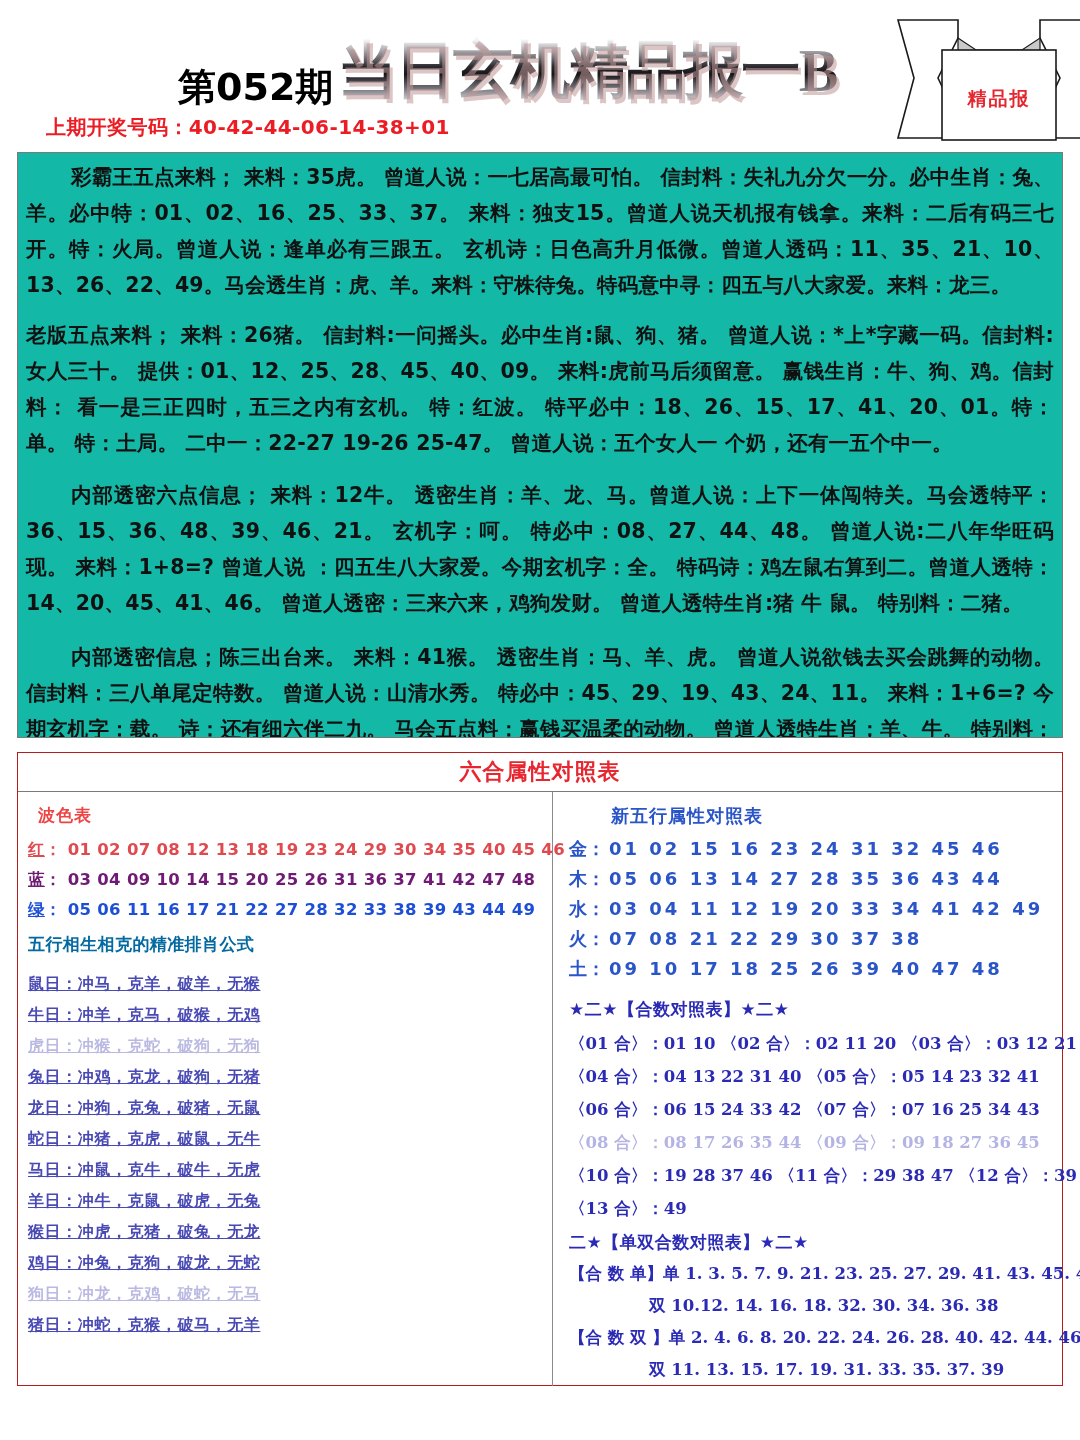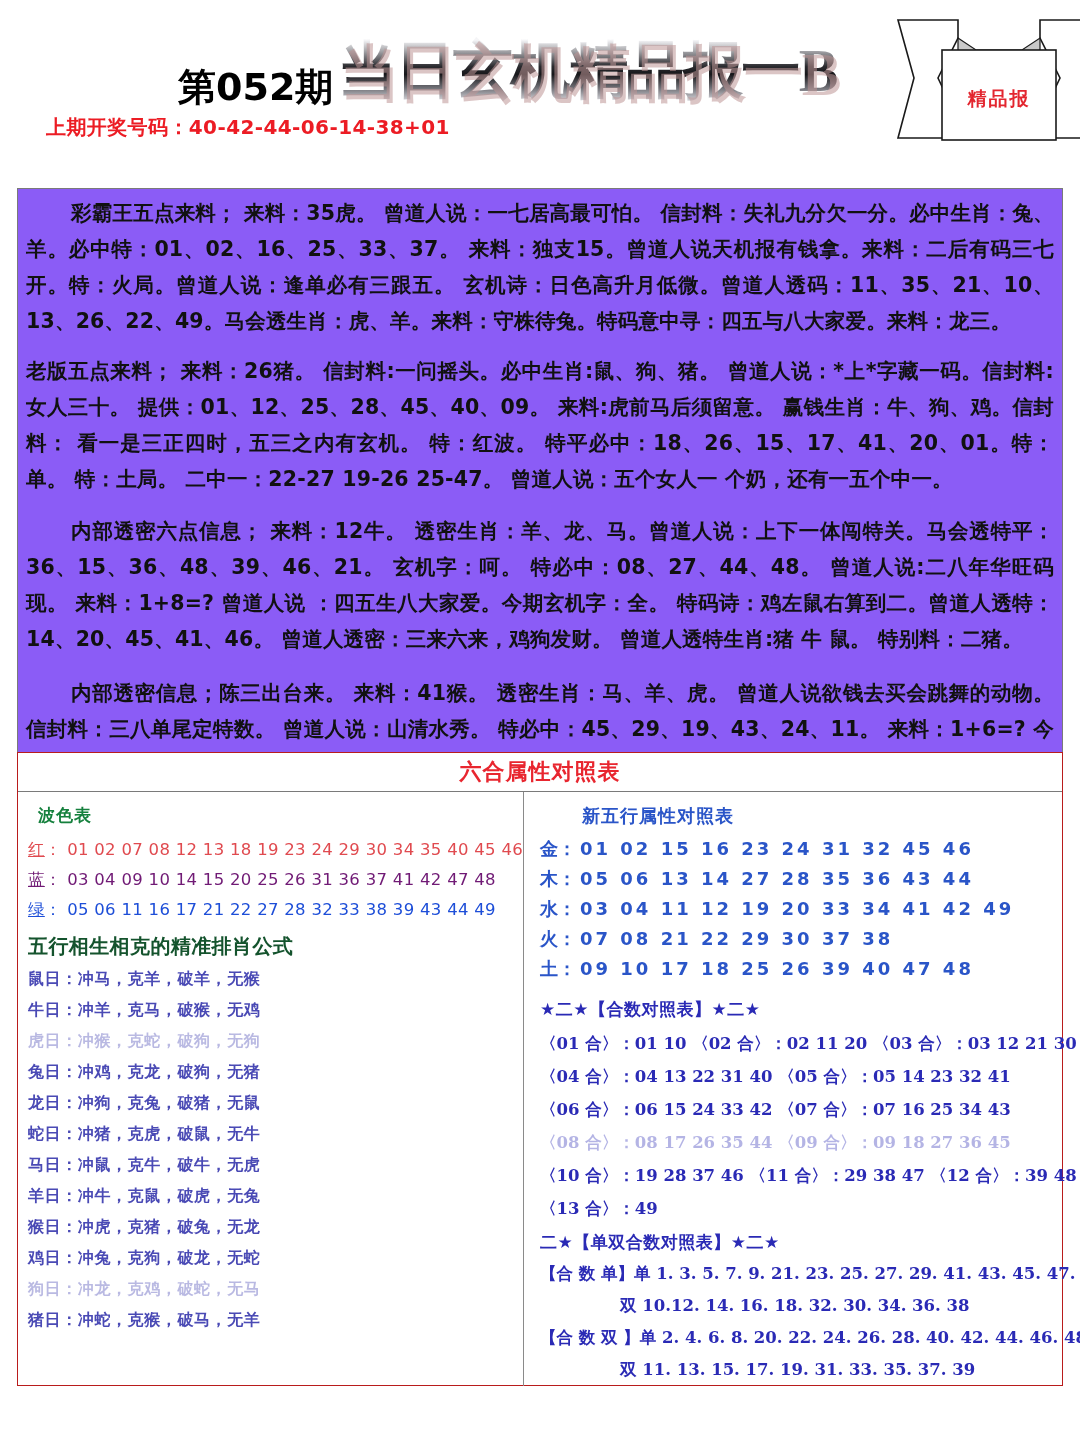--- a/index.html
+++ b/index.html
@@ -112,23 +112,22 @@
 
   
   .text-box {
     position: absolute;
     left: 17px;
     top: 152px;
     width: 1046px;
     height: 586px;
     border: 1px solid #7a7a7a;
     box-sizing: border-box;
-    background: #8b5cf6;
+    background: #14b8a6;
     overflow: hidden;
-    margin-top: 36px;
   }
   .para {
     font-size: 20.5px;
     font-weight: bold;
     line-height: 36px;
     color: #111111;
     text-indent: 2.2em;
     padding: 0 8px;
     margin: 0;
     letter-spacing: 0.2px;
@@ -174,52 +173,53 @@
   .col-right {
     flex: 1;
     box-sizing: border-box;
     padding: 10px 0 0 12px;
   }
 
   
   .bose-title {
     font-size: 17px;
     font-weight: bold;
-    color: #15803d;
+    color: #ef4444;
     margin: 2px 0 8px 14px;
     letter-spacing: 1px;
   }
   .bose-row {
     font-size: 16.5px;
-    font-weight: normal;
+    font-weight: bold;
     line-height: 30px;
     margin-left: 4px;
     white-space: nowrap;
     letter-spacing: 0.3px;
   }
   .bose-row.red   { color: #e04a4f; }
   .bose-row.blue  { color: #701a75; }
   .bose-row.green { color: #1d4ed8; }
   .bose-row .lbl { text-decoration: underline; }
 
   .formula-title {
-    font-size: 20px;
-    font-weight: bold;
-    color: #14532d;
-    margin: 8px 0 3px 4px;
+    font-size: 17px;
+    font-weight: bold;
+    color: #0369a1;
+    margin: 8px 0 12px 4px;
     letter-spacing: 0.4px;
   }
   .zodiac-row {
     font-size: 16px;
     font-weight: bold;
     color: #4a4ab5;
     line-height: 31px;
     margin-left: 4px;
     white-space: nowrap;
     letter-spacing: 0.6px;
+    text-decoration: underline;
   }
   .zodiac-row.faded { opacity: 0.38; }
 
   
   .wx-title {
     font-size: 18px;
     font-weight: bold;
     color: #2a55c8;
     margin: 2px 0 6px 46px;
     letter-spacing: 1px;

